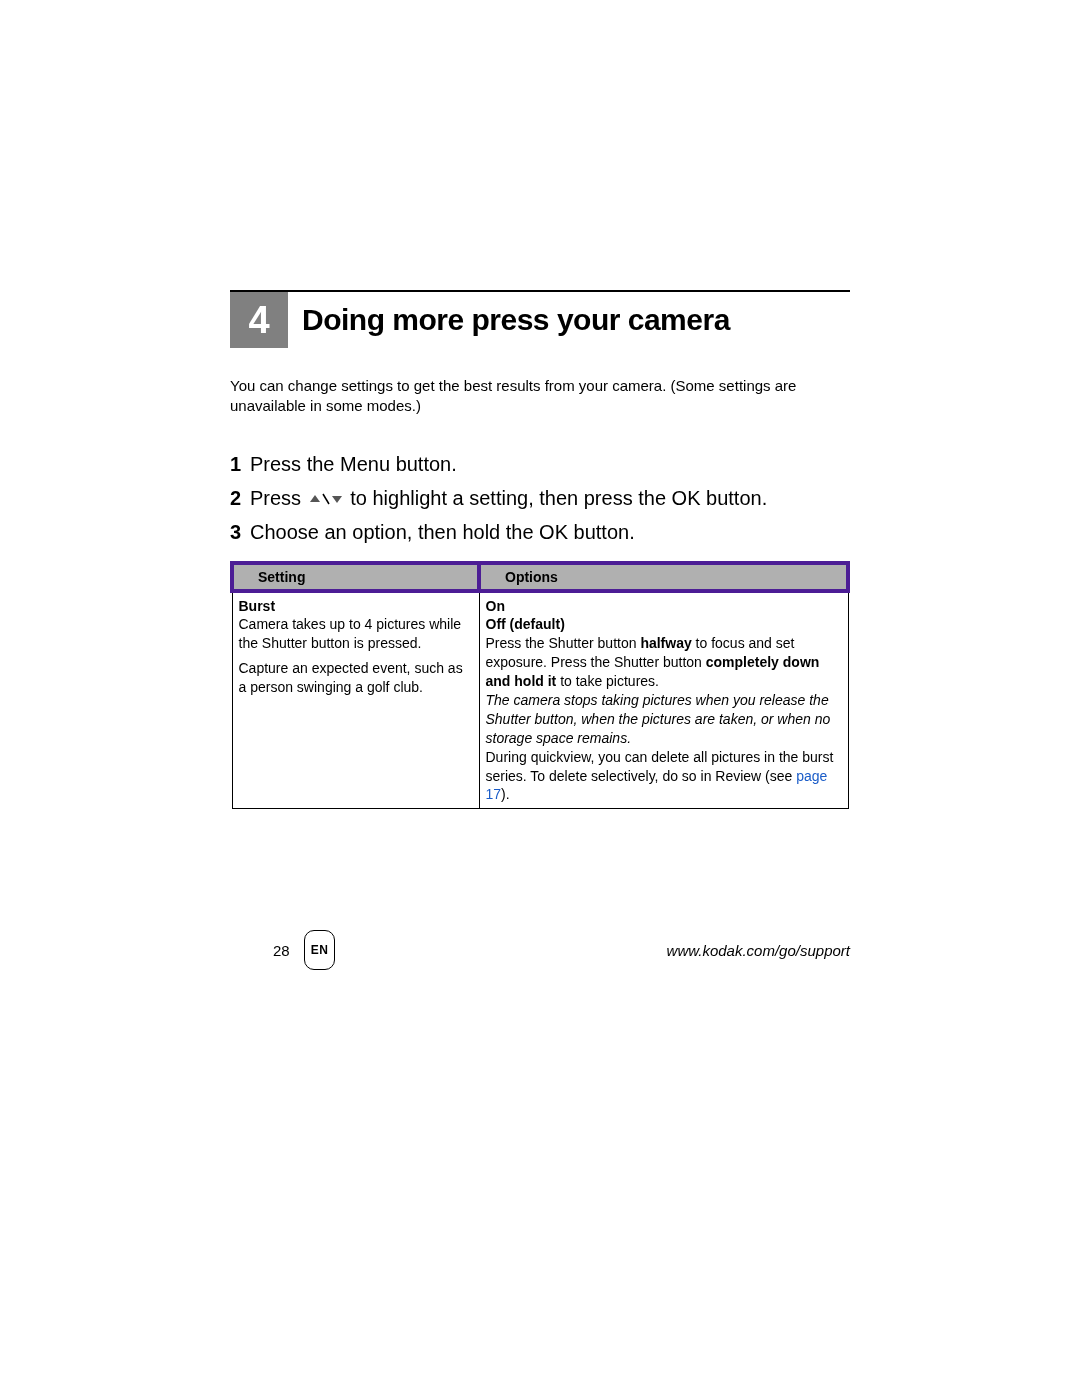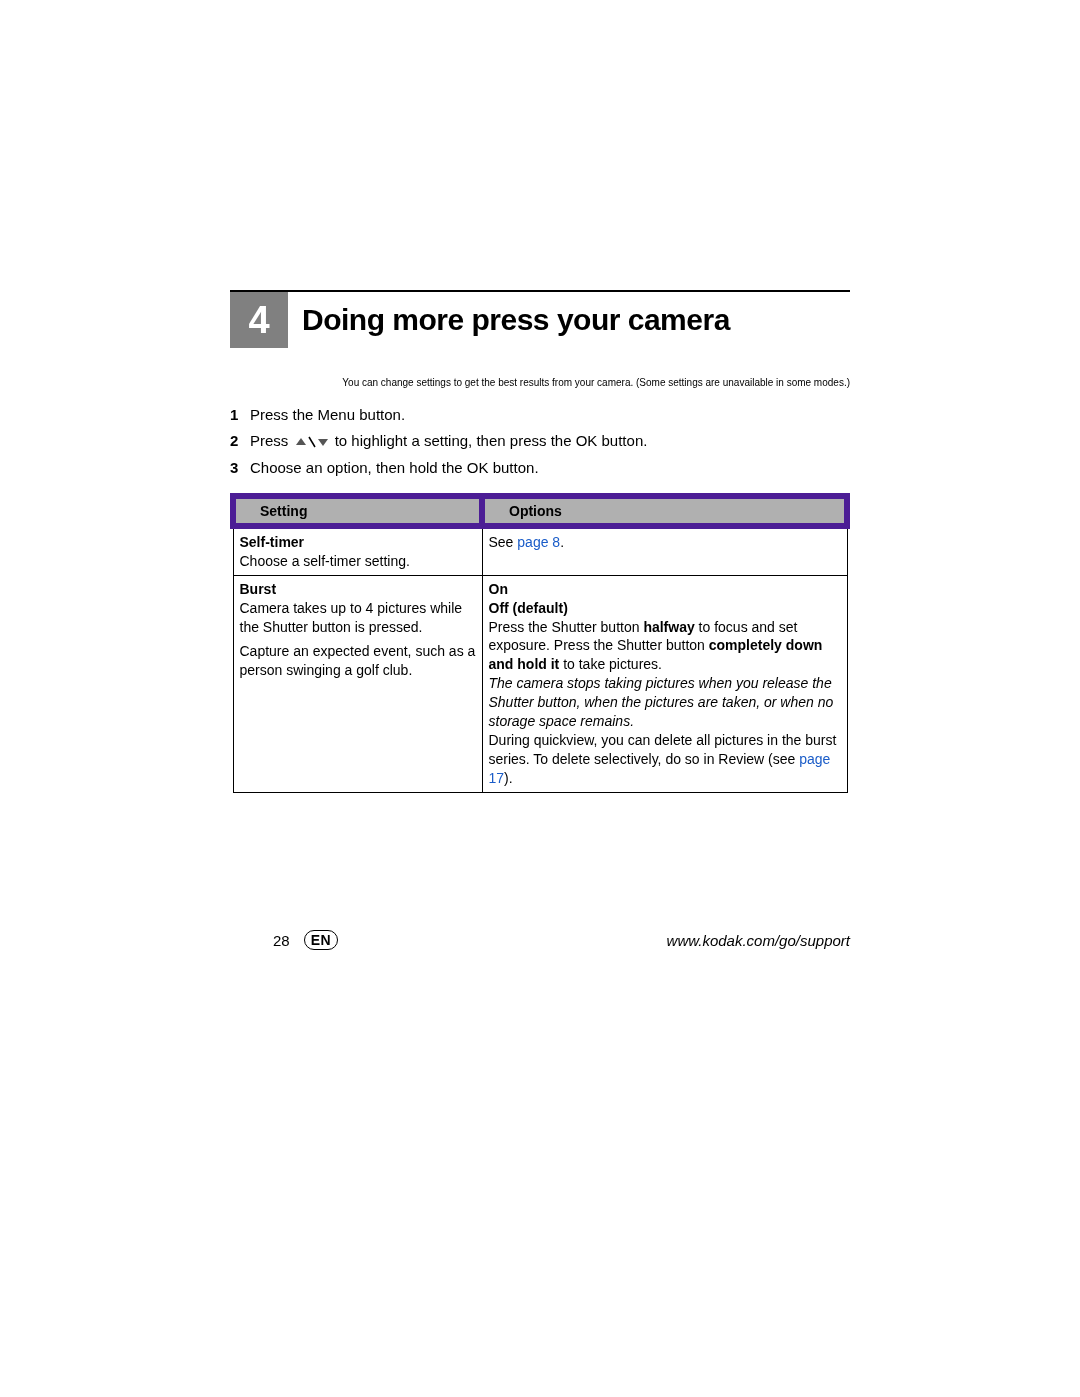--- a/index.html
+++ b/index.html
@@ -40,34 +40,33 @@
     font-weight: 700;
     margin-left: 14px;
     letter-spacing: -0.5px;
   }
   .section-title {
     font-size: 22px;
     font-weight: 700;
     margin: 0 0 8px 0;
   }
   .body-text {
-    font-size: 10px;
+    font-size: 15px;
     line-height: 1.35;
-    margin: 0 0 14px 0;
-    text-align: right;
+    margin: 0 0 32px 0;
   }
   ol.steps {
     list-style: none;
     padding: 0;
     margin: 0 0 14px 0;
     counter-reset: step;
   }
   ol.steps li {
     counter-increment: step;
-    font-size: 15px;
+    font-size: 20px;
     line-height: 1.5;
     padding-left: 20px;
     position: relative;
     margin-bottom: 4px;
   }
   ol.steps li::before {
     content: counter(step);
     position: absolute;
     left: 0;
     font-weight: 700;
@@ -83,21 +82,21 @@
   table.settings {
     border-collapse: collapse;
     width: 100%;
     font-size: 14px;
   }
   table.settings th {
     background: #b0b0b0;
     text-align: left;
     font-weight: 700;
     padding: 4px 24px;
-    border: 6px solid #4c1d95;
+    border: 4px solid #4c1d95;
   }
   table.settings td {
     border: 1px solid #000;
     padding: 4px 6px;
     vertical-align: top;
     line-height: 1.35;
   }
   .col-setting { width: 195px; }
   .bold { font-weight: 700; }
   .italic { font-style: italic; }
@@ -109,23 +108,23 @@
     width: 620px;
     top: 930px;
     display: flex;
     align-items: center;
     font-size: 15px;
   }
   .footer .pnum { margin-right: 14px; margin-left: 43px; }
   .footer .lang-badge {
     border: 1.5px solid #000;
     border-radius: 10px;
-    font-size: 14px;
+    font-size: 12px;
     font-weight: 700;
-    padding: 1px 6px;
+    padding: 12px 6px;
     letter-spacing: 0.5px;
   }
   .footer .url {
     margin-left: auto;
     font-style: italic;
   }
 </style>
 </head>
 <body>
 
@@ -158,29 +157,20 @@
   <table class="settings">
     <thead>
       <tr>
         <th class="col-setting">Setting</th>
         <th>Options</th>
       </tr>
     </thead>
     <tbody>
       <tr>
         <td>
-          <div class="bold">Self-timer</div>
-          <div>Choose a self-timer setting.</div>
-        </td>
-        <td>
-          <span>See </span><a class="link" href="#">page 8</a><span>.</span>
-        </td>
-      </tr>
-      <tr>
-        <td>
           <div class="bold">Burst</div>
           <div>Camera takes up to 4 pictures while the Shutter button is pressed.</div>
           <div style="height:6px"></div>
           <div>Capture an expected event, such as a person swinging a golf club.</div>
         </td>
         <td>
           <div class="bold">On</div>
           <div class="bold">Off (default)</div>
           <div>
             <span>Press the Shutter button </span><span class="bold">halfway</span><span> to focus and set exposure. Press the Shutter button </span><span class="bold">completely down and hold it</span><span> to take pictures.</span>

